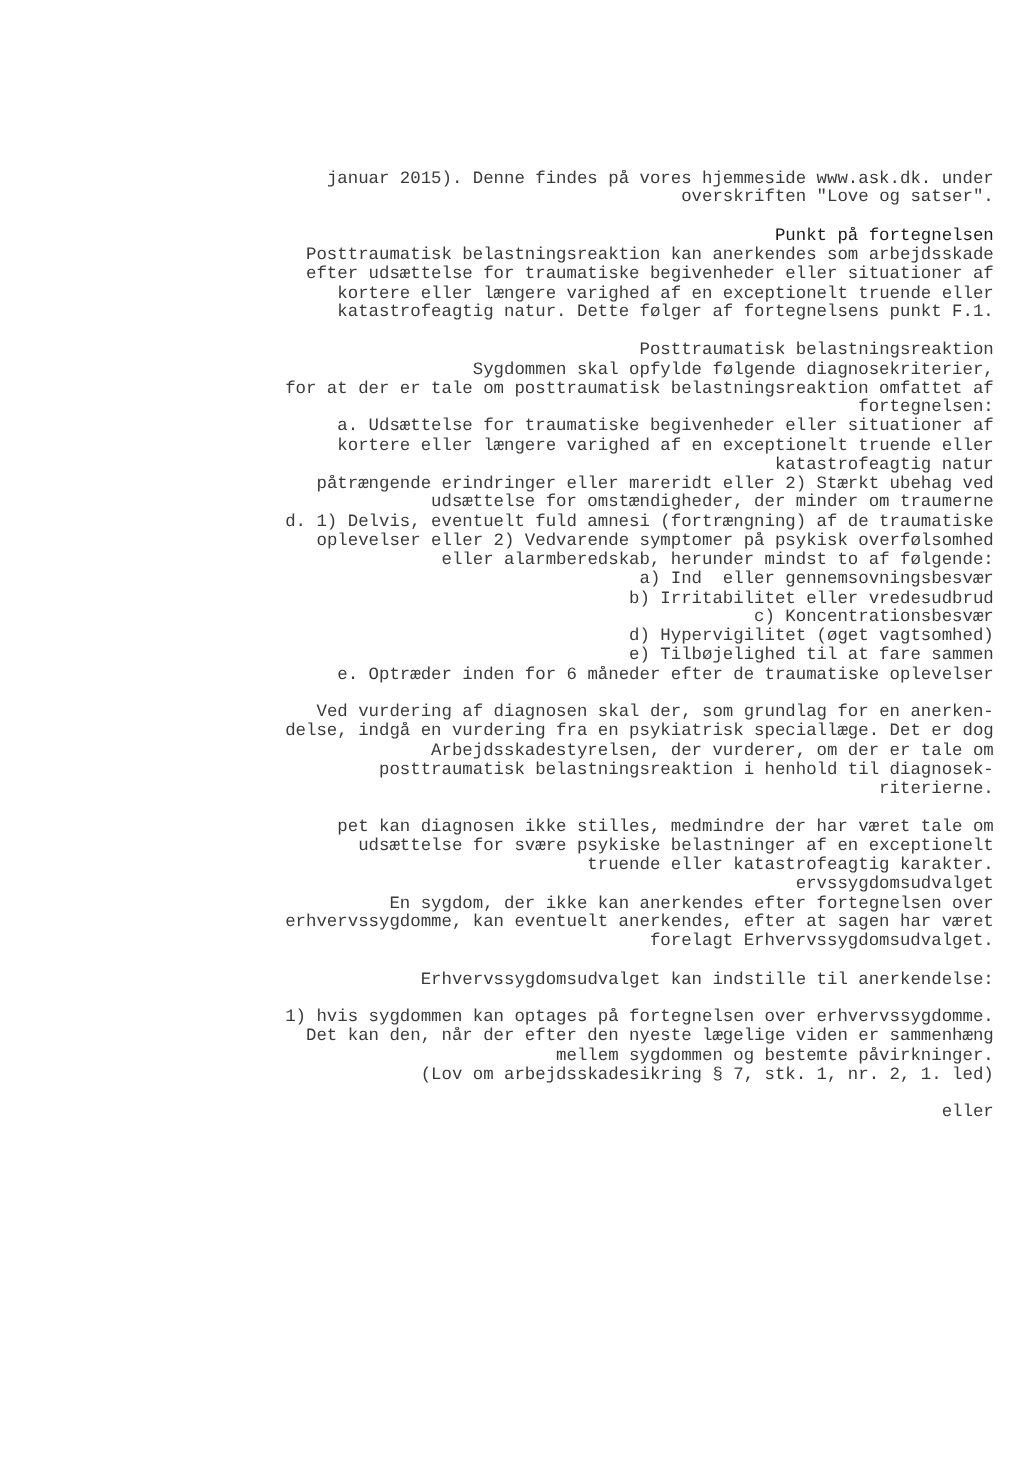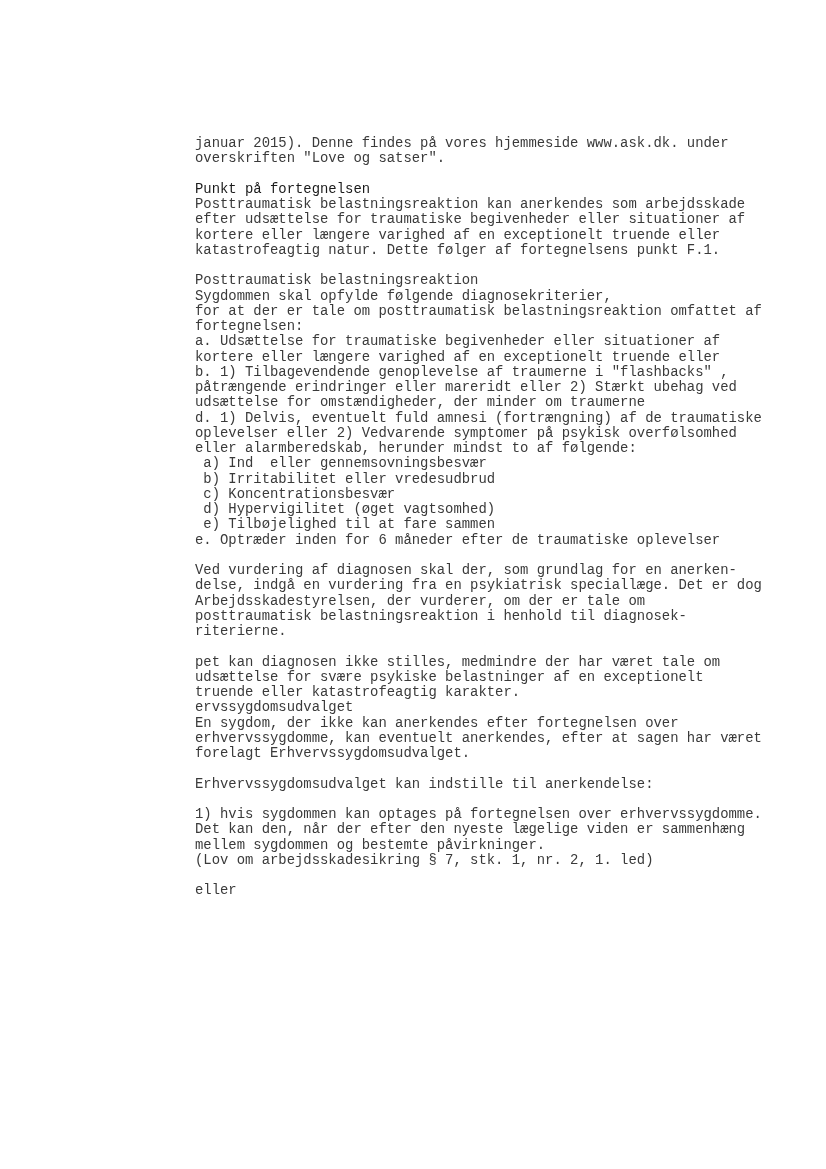--- a/index.html
+++ b/index.html
@@ -20,20 +20,21 @@
       width: 600px;
     }
     .line {
       font-family: "Liberation Mono", "DejaVu Sans Mono", monospace;
       font-size: 13.9px;
       line-height: 15.25px;
       height: 15.25px;
       color: #3a3a3a;
       white-space: pre;
       margin: 0;
+      text-align: right;
     }
     .line.bold {
       font-weight: normal;
       color: #1a1a1a;
     }
     .line.blank {
       height: 15.25px;
     }
   </style>
 </head>
@@ -56,21 +57,21 @@
   </div>
   <div class="line blank"></div>
 
   <div>
     <p class="line">Posttraumatisk belastningsreaktion</p>
     <p class="line">Sygdommen skal opfylde følgende diagnosekriterier,</p>
     <p class="line">for at der er tale om posttraumatisk belastningsreaktion omfattet af</p>
     <p class="line">fortegnelsen:</p>
     <p class="line">a. Udsættelse for traumatiske begivenheder eller situationer af</p>
     <p class="line">kortere eller længere varighed af en exceptionelt truende eller</p>
-    <p class="line">b. 1) Tilbagevendende genoplevelse af traumerne i "flashbacks" ,</p>
+    <p class="line">katastrofeagtig natur</p>
     <p class="line">påtrængende erindringer eller mareridt eller 2) Stærkt ubehag ved</p>
     <p class="line">udsættelse for omstændigheder, der minder om traumerne</p>
     <p class="line">d. 1) Delvis, eventuelt fuld amnesi (fortrængning) af de traumatiske</p>
     <p class="line">oplevelser eller 2) Vedvarende symptomer på psykisk overfølsomhed</p>
     <p class="line">eller alarmberedskab, herunder mindst to af følgende:</p>
     <p class="line"> a) Ind  eller gennemsovningsbesvær</p>
     <p class="line"> b) Irritabilitet eller vredesudbrud</p>
     <p class="line"> c) Koncentrationsbesvær</p>
     <p class="line"> d) Hypervigilitet (øget vagtsomhed)</p>
     <p class="line"> e) Tilbøjelighed til at fare sammen</p>

